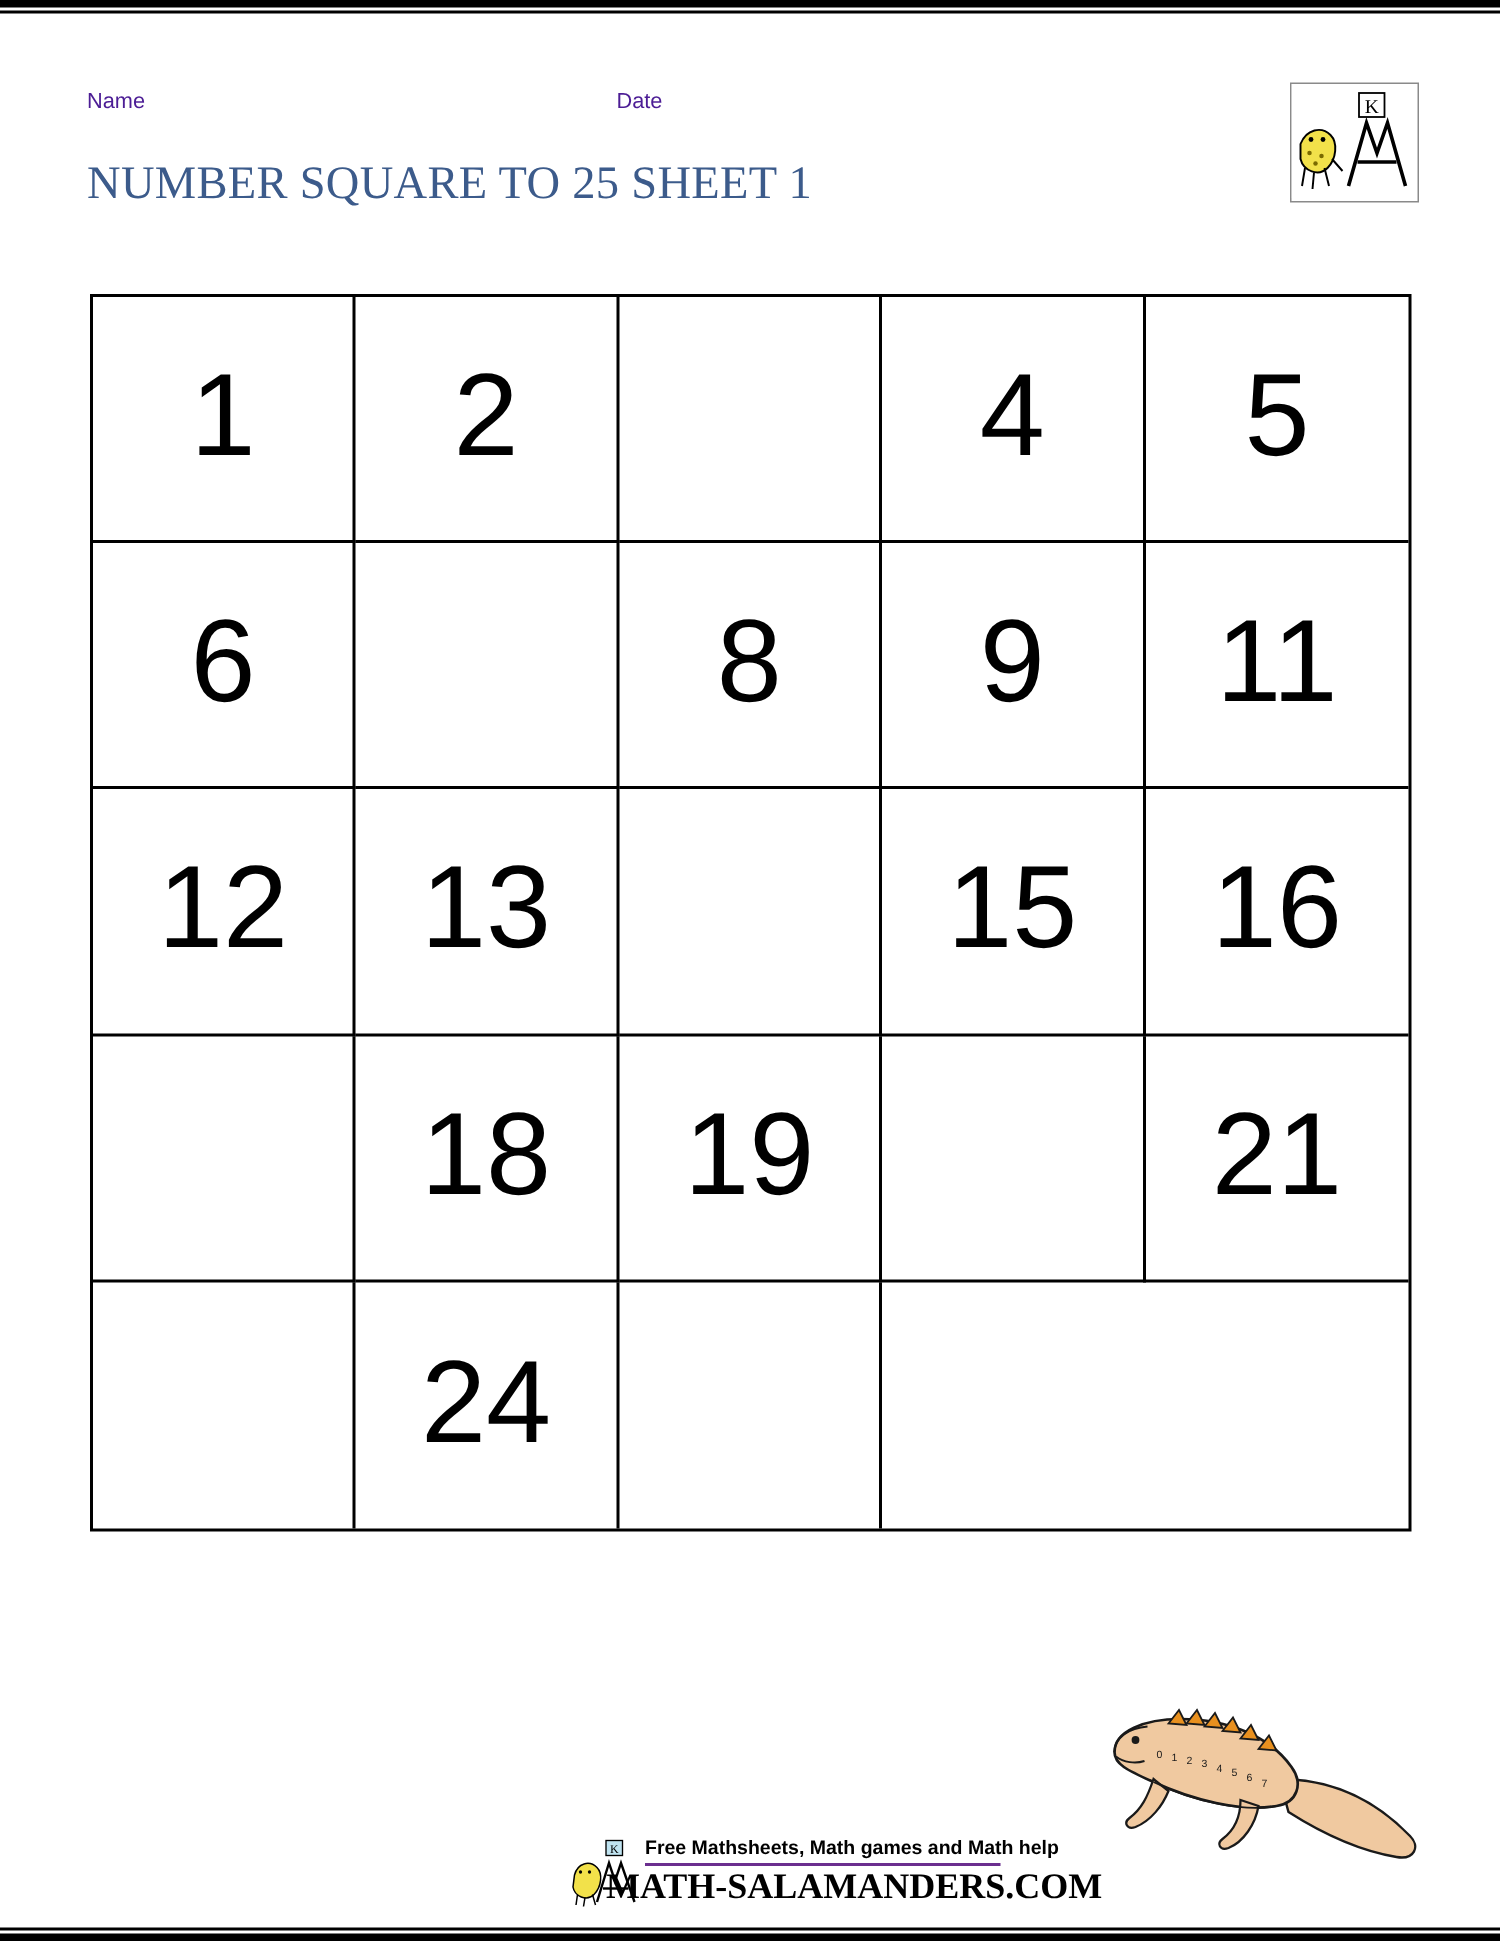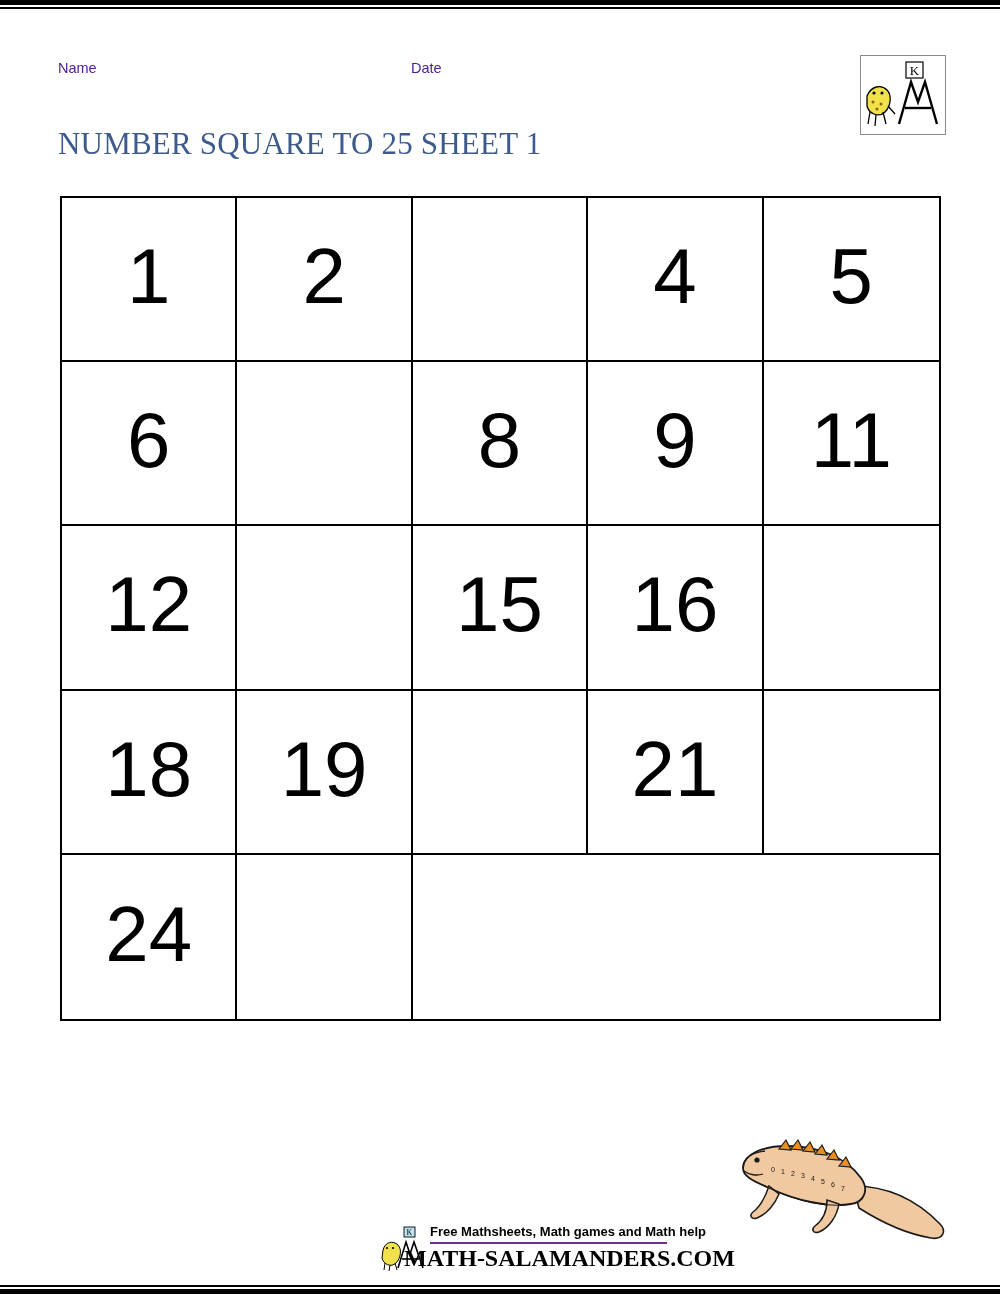--- a/index.html
+++ b/index.html
@@ -72,21 +72,20 @@
 
   .worksheet-title {
     position: absolute;
     left: 58px;
     top: 104px;
     font-family: "Liberation Serif", serif;
     font-size: 31px;
     letter-spacing: 0.2px;
     color: #3c5b8b;
     white-space: nowrap;
-    margin-top: 22px;
   }
 
   
   .logo-box {
     position: absolute;
     left: 860px;
     top: 55px;
     width: 84px;
     height: 78px;
     border: 1px solid #8a8a8a;
@@ -225,20 +224,21 @@
     <div class="cell">4</div>
     <div class="cell">5</div>
 
     <div class="cell">6</div>
     <div class="cell"></div>
     <div class="cell">8</div>
     <div class="cell">9</div>
 
     <div class="cell">11</div>
     <div class="cell">12</div>
+    <div class="cell">13</div>
     <div class="cell"></div>
     <div class="cell">15</div>
 
     <div class="cell">16</div>
     <div class="cell"></div>
     <div class="cell">18</div>
     <div class="cell">19</div>
     <div class="cell"></div>
 
     <div class="cell">21</div>

